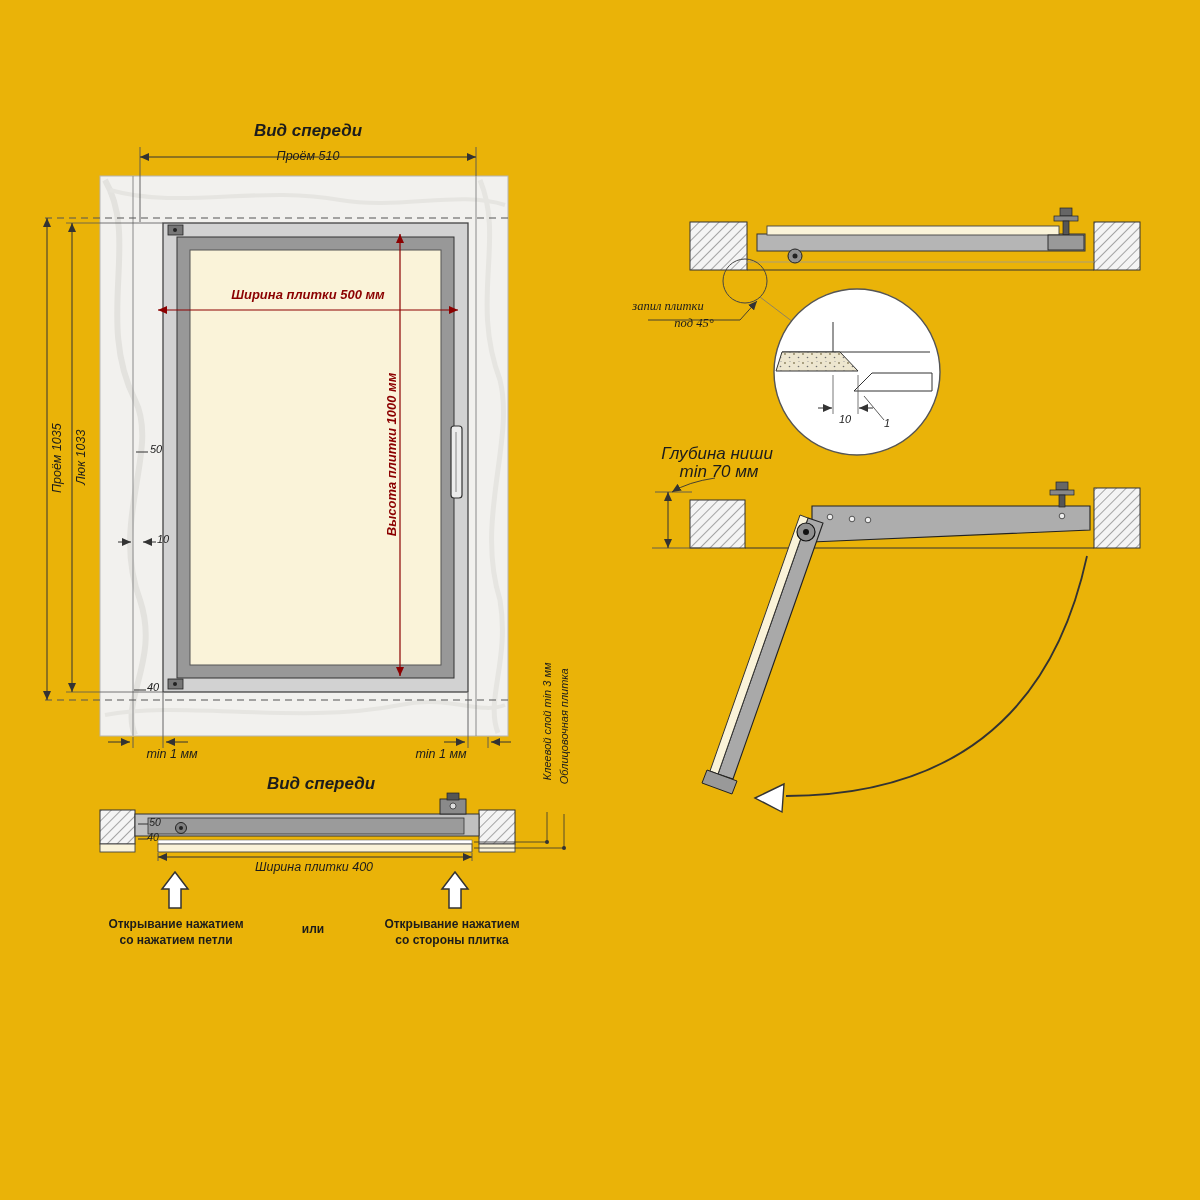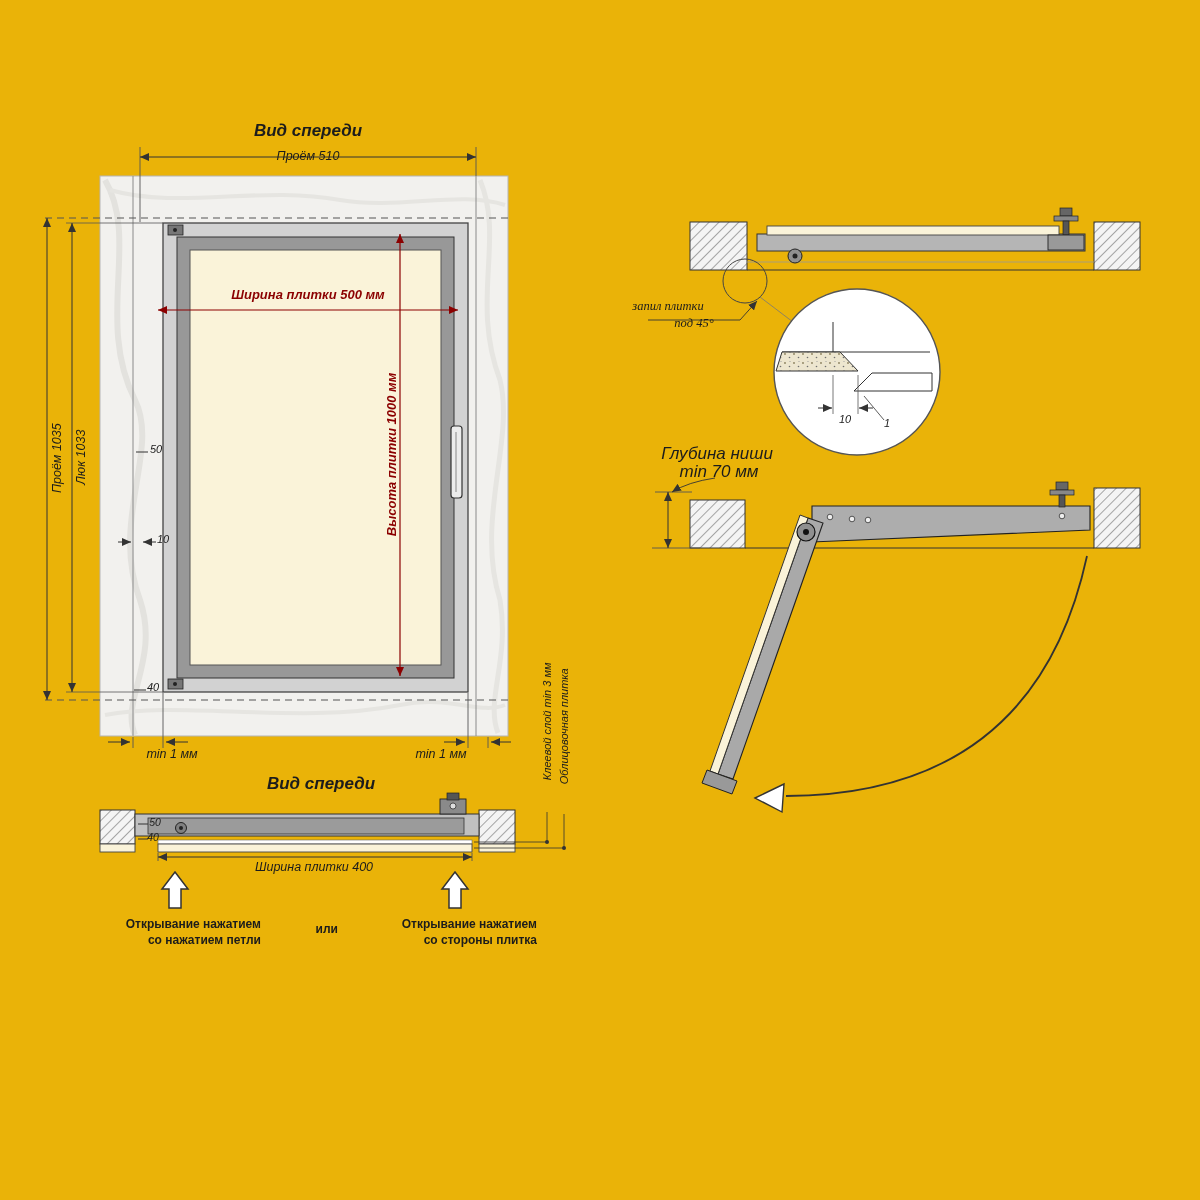--- a/index.html
+++ b/index.html
@@ -6,21 +6,21 @@
   #stage{position:relative;width:1200px;height:1200px;background:#eab308;overflow:hidden;
          font-family:"Liberation Sans",sans-serif;}
   #stage svg{position:absolute;left:0;top:0;}
   .lbl{position:absolute;font-family:"Liberation Sans",sans-serif;font-style:italic;
        color:#1c1c1c;text-align:center;font-size:12.5px;line-height:1.15;white-space:nowrap;}
   .title{font-weight:bold;font-size:17px;}
   .red{color:#8B0000;font-weight:bold;font-size:13px;}
   .rot{transform:rotate(-90deg);}
   .small{font-size:11px;}
   .tiny{font-size:10.5px;}
-  .boldlbl{font-style:normal;font-weight:bold;font-size:12px;text-align:right;}
+  .boldlbl{font-style:normal;font-weight:bold;font-size:12px;}
 </style>
 </head>
 <body>
 
 <div id="stage">
 
 <svg width="1200" height="1200" viewBox="0 0 1200 1200">
   <defs>
     <marker id="ab" markerUnits="userSpaceOnUse" markerWidth="10" markerHeight="8" refX="9" refY="4" orient="auto-start-reverse">
       <path d="M0,0 L9,4 L0,8 Z" fill="#333"></path>

